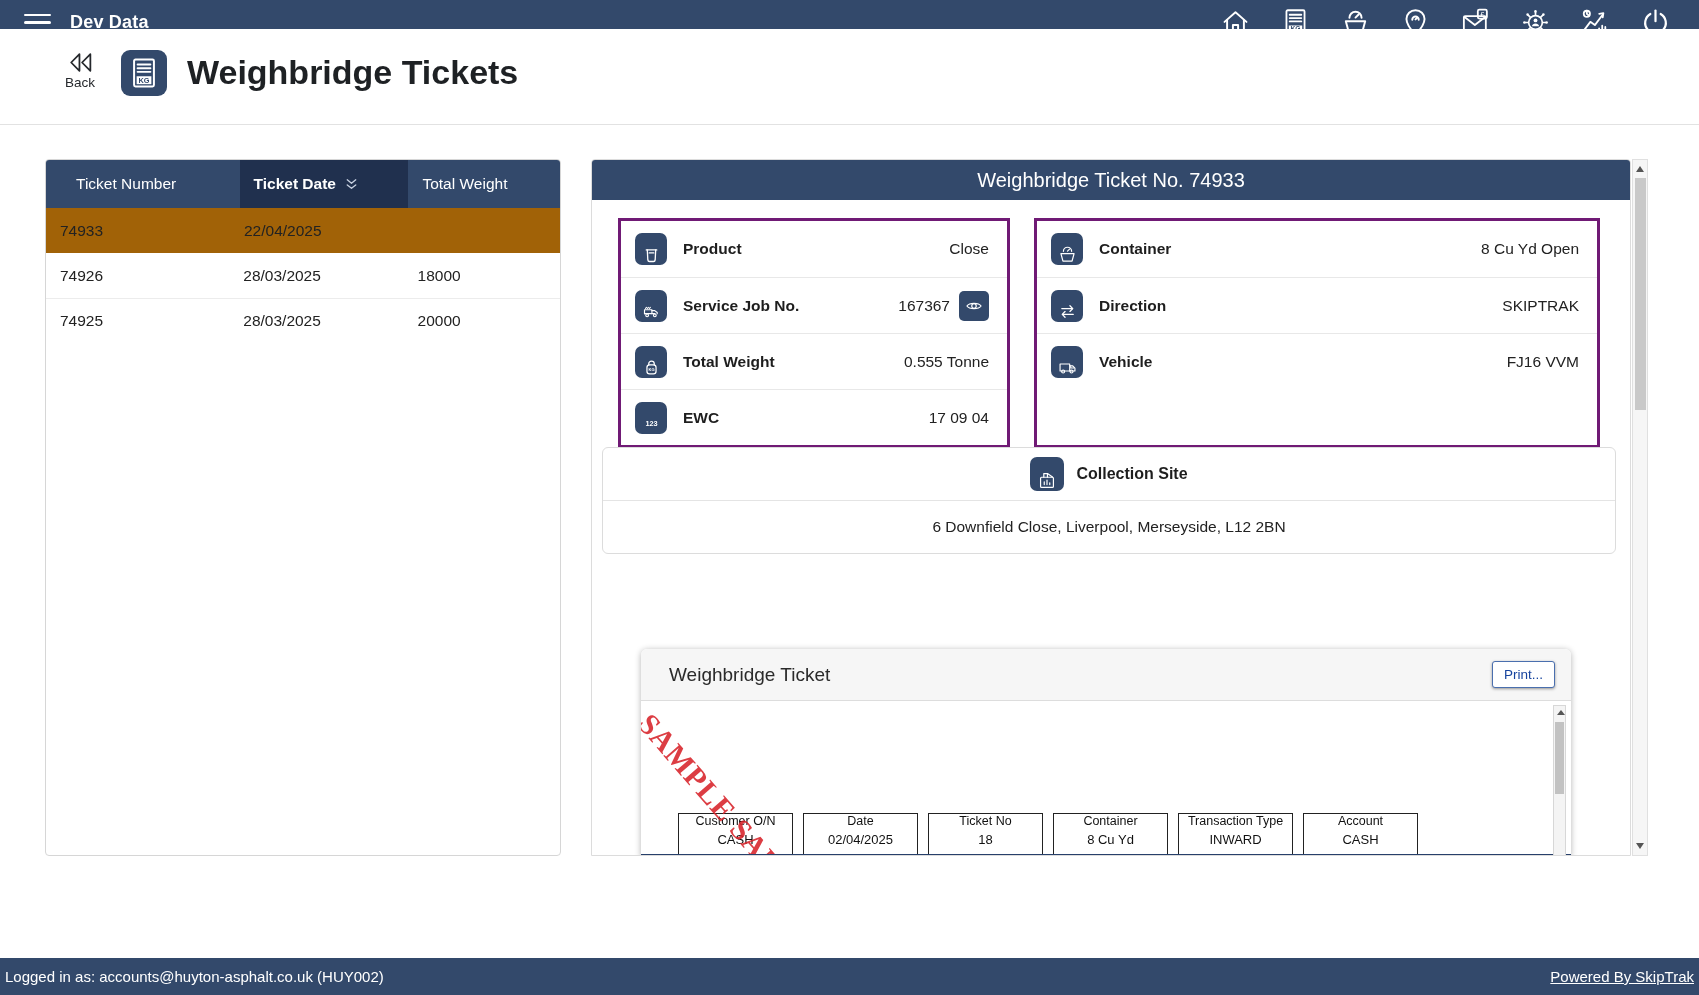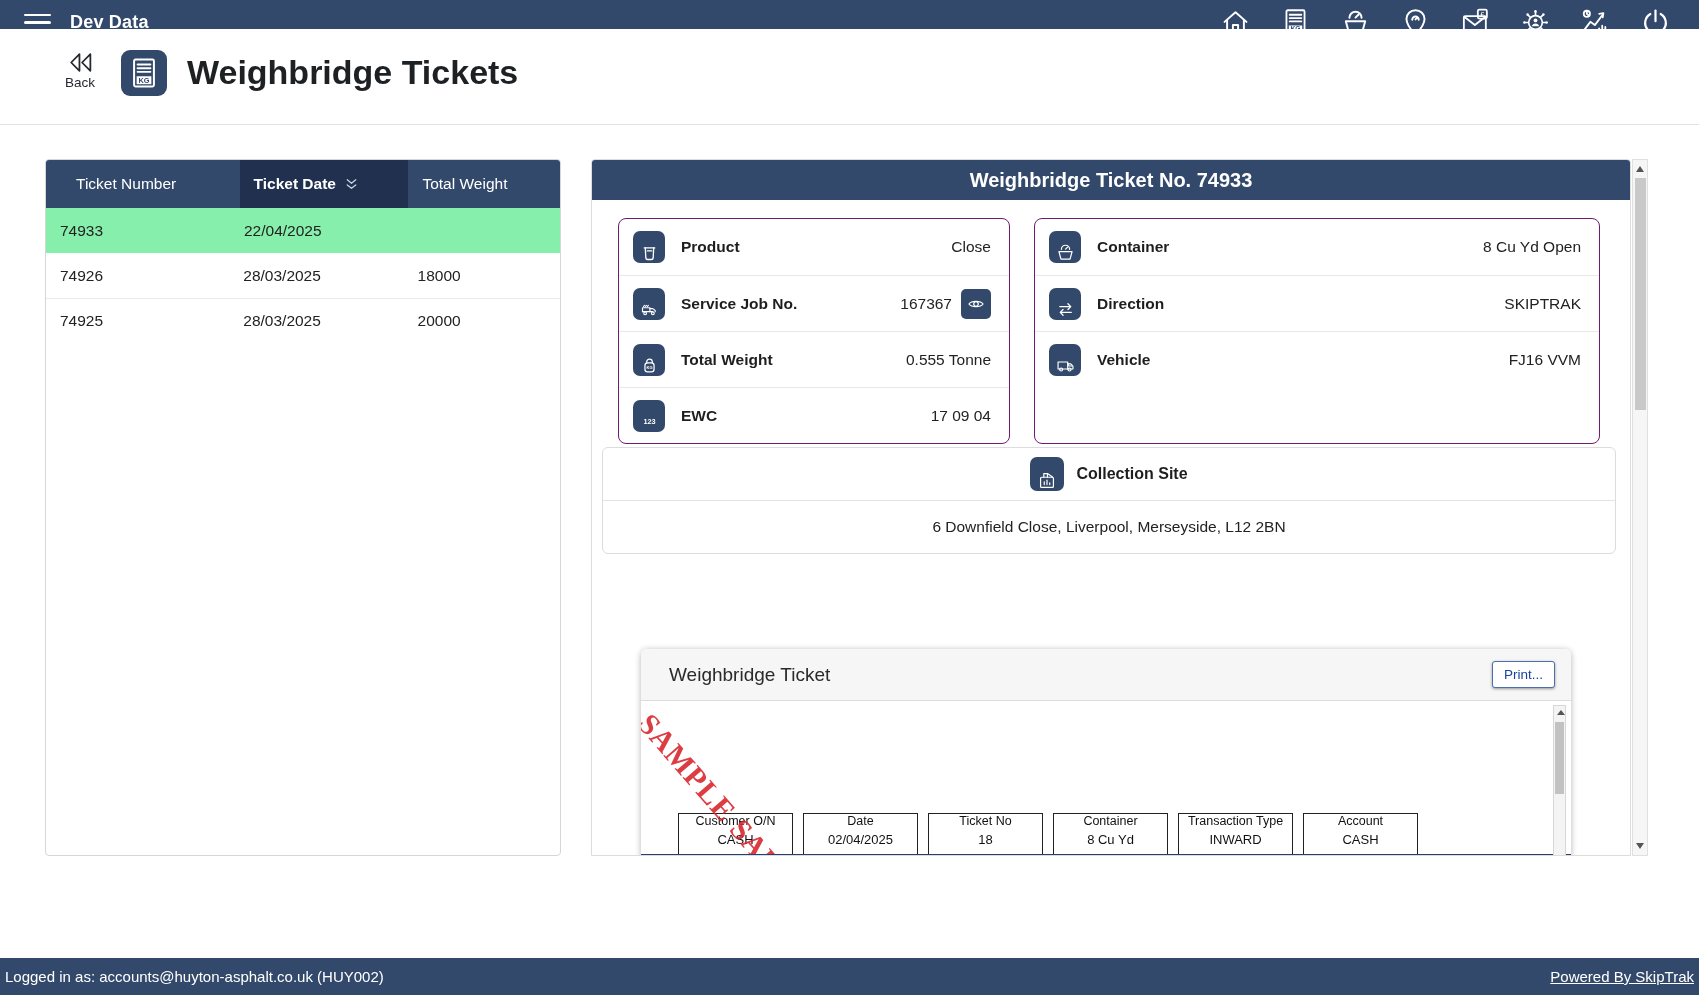--- a/index.html
+++ b/index.html
@@ -32,32 +32,32 @@
 
   
   .table-panel { position:absolute; left:45px; top:159px; width:516px; height:697px;
                  border:1px solid #d6d6d6; border-radius:4px; background:#fff; overflow:hidden; }
   .t-header { display:flex; height:48px; background:#33496b; color:#fff; }
   .t-hcell { display:flex; align-items:center; padding-left:14px; font-size:15.5px; cursor:pointer; }
   .t-hcell.c1 { width:184px;margin-left:16px; } .t-hcell.c2 { width:175px; } .t-hcell.c3 { width:157px; }
   .t-hcell.sorted { background:#20304e; font-weight:700; }
   .sort-ico { margin-left:7px; stroke:#c7d0e0; fill:none; stroke-width:1.6; stroke-linecap:round; stroke-linejoin:round; }
   .t-row { display:flex; height:45px; cursor:pointer; background:#fff; }
-  .t-row.selected { background:#86efac; }
+  .t-row.selected { background:#a16207; }
   .t-row.bordered { border-top:1px solid #ececec; }
   .t-cell { display:flex; align-items:center; padding-left:14px; font-size:15.5px; color:#222; }
   .t-cell.c1 { width:184px; } .t-cell.c2 { width:175px; } .t-cell.c3 { width:157px; }
 
   
   .detail-panel { position:absolute; left:591px; top:159px; width:1040px; height:697px;
                   border:1px solid #dcdcdc; border-radius:4px 4px 0 0; background:#fff; overflow:hidden; }
   .detail-header { height:40px; background:#33496b; color:#fff; display:flex; align-items:center;
-                   justify-content:center; font-size:20px; font-weight:700; }
+                   justify-content:center; font-size:20px; font-weight:400; }
   .cards { position:absolute; left:26px; top:58px; display:flex; gap:24px; }
-  .card { border:1px solid #701a75; border-radius:8px; background:#fff; }
+  .card { border:3px solid #701a75; border-radius:0; background:#fff; }
   .card.left { width:392px; } .card.right { width:566px; }
   .frow { display:flex; align-items:center; height:56px; padding:0 18px 0 14px; }
   .frow.bordered { border-top:1px solid #e8e8e8; }
   .itile { width:32px; height:32px; background:#33496b; border-radius:7px; flex:none;
            display:flex; align-items:flex-end; justify-content:center; }
   .flabel { margin-left:16px; font-weight:700; font-size:15.5px; color:#1e1e1e; white-space:nowrap; }
   .fvalue { margin-left:auto; font-size:15.5px; color:#222; white-space:nowrap; }
   .eye-btn { width:30px; height:30px; border-radius:5px; background:#33496b; margin-left:9px;
              display:flex; align-items:center; justify-content:center; border:none; cursor:pointer; flex:none; }
 

